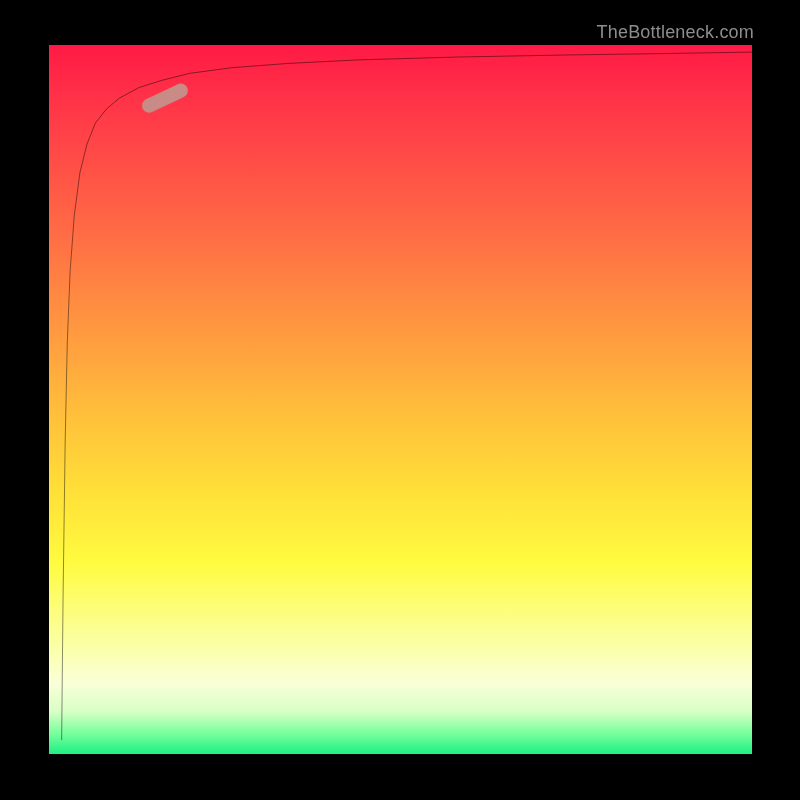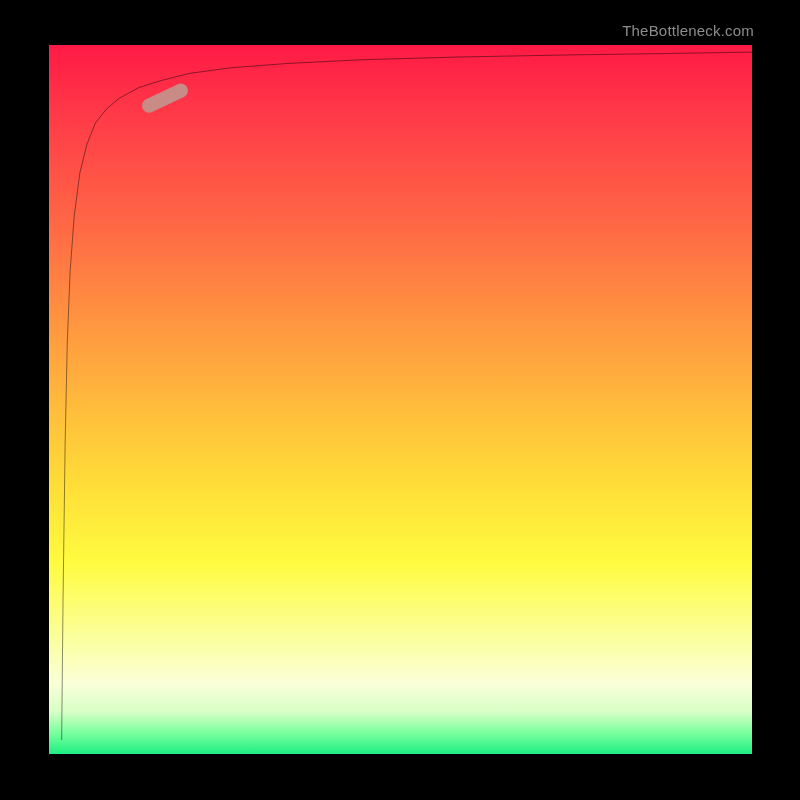--- a/index.html
+++ b/index.html
@@ -49,21 +49,21 @@
     position: absolute;
     inset: 0;
     width: 100%;
     height: 100%;
   }
   .watermark {
     position: absolute;
     top: 22px;
     right: 46px;
     color: #8d8d8d;
-    font-size: 15px;
+    font-size: 18px;
     letter-spacing: 0.2px;
     user-select: none;
   }
 </style>
 </head>
 <body>
 
 <div class="stage">
 
   <div class="watermark">TheBottleneck.com</div>

